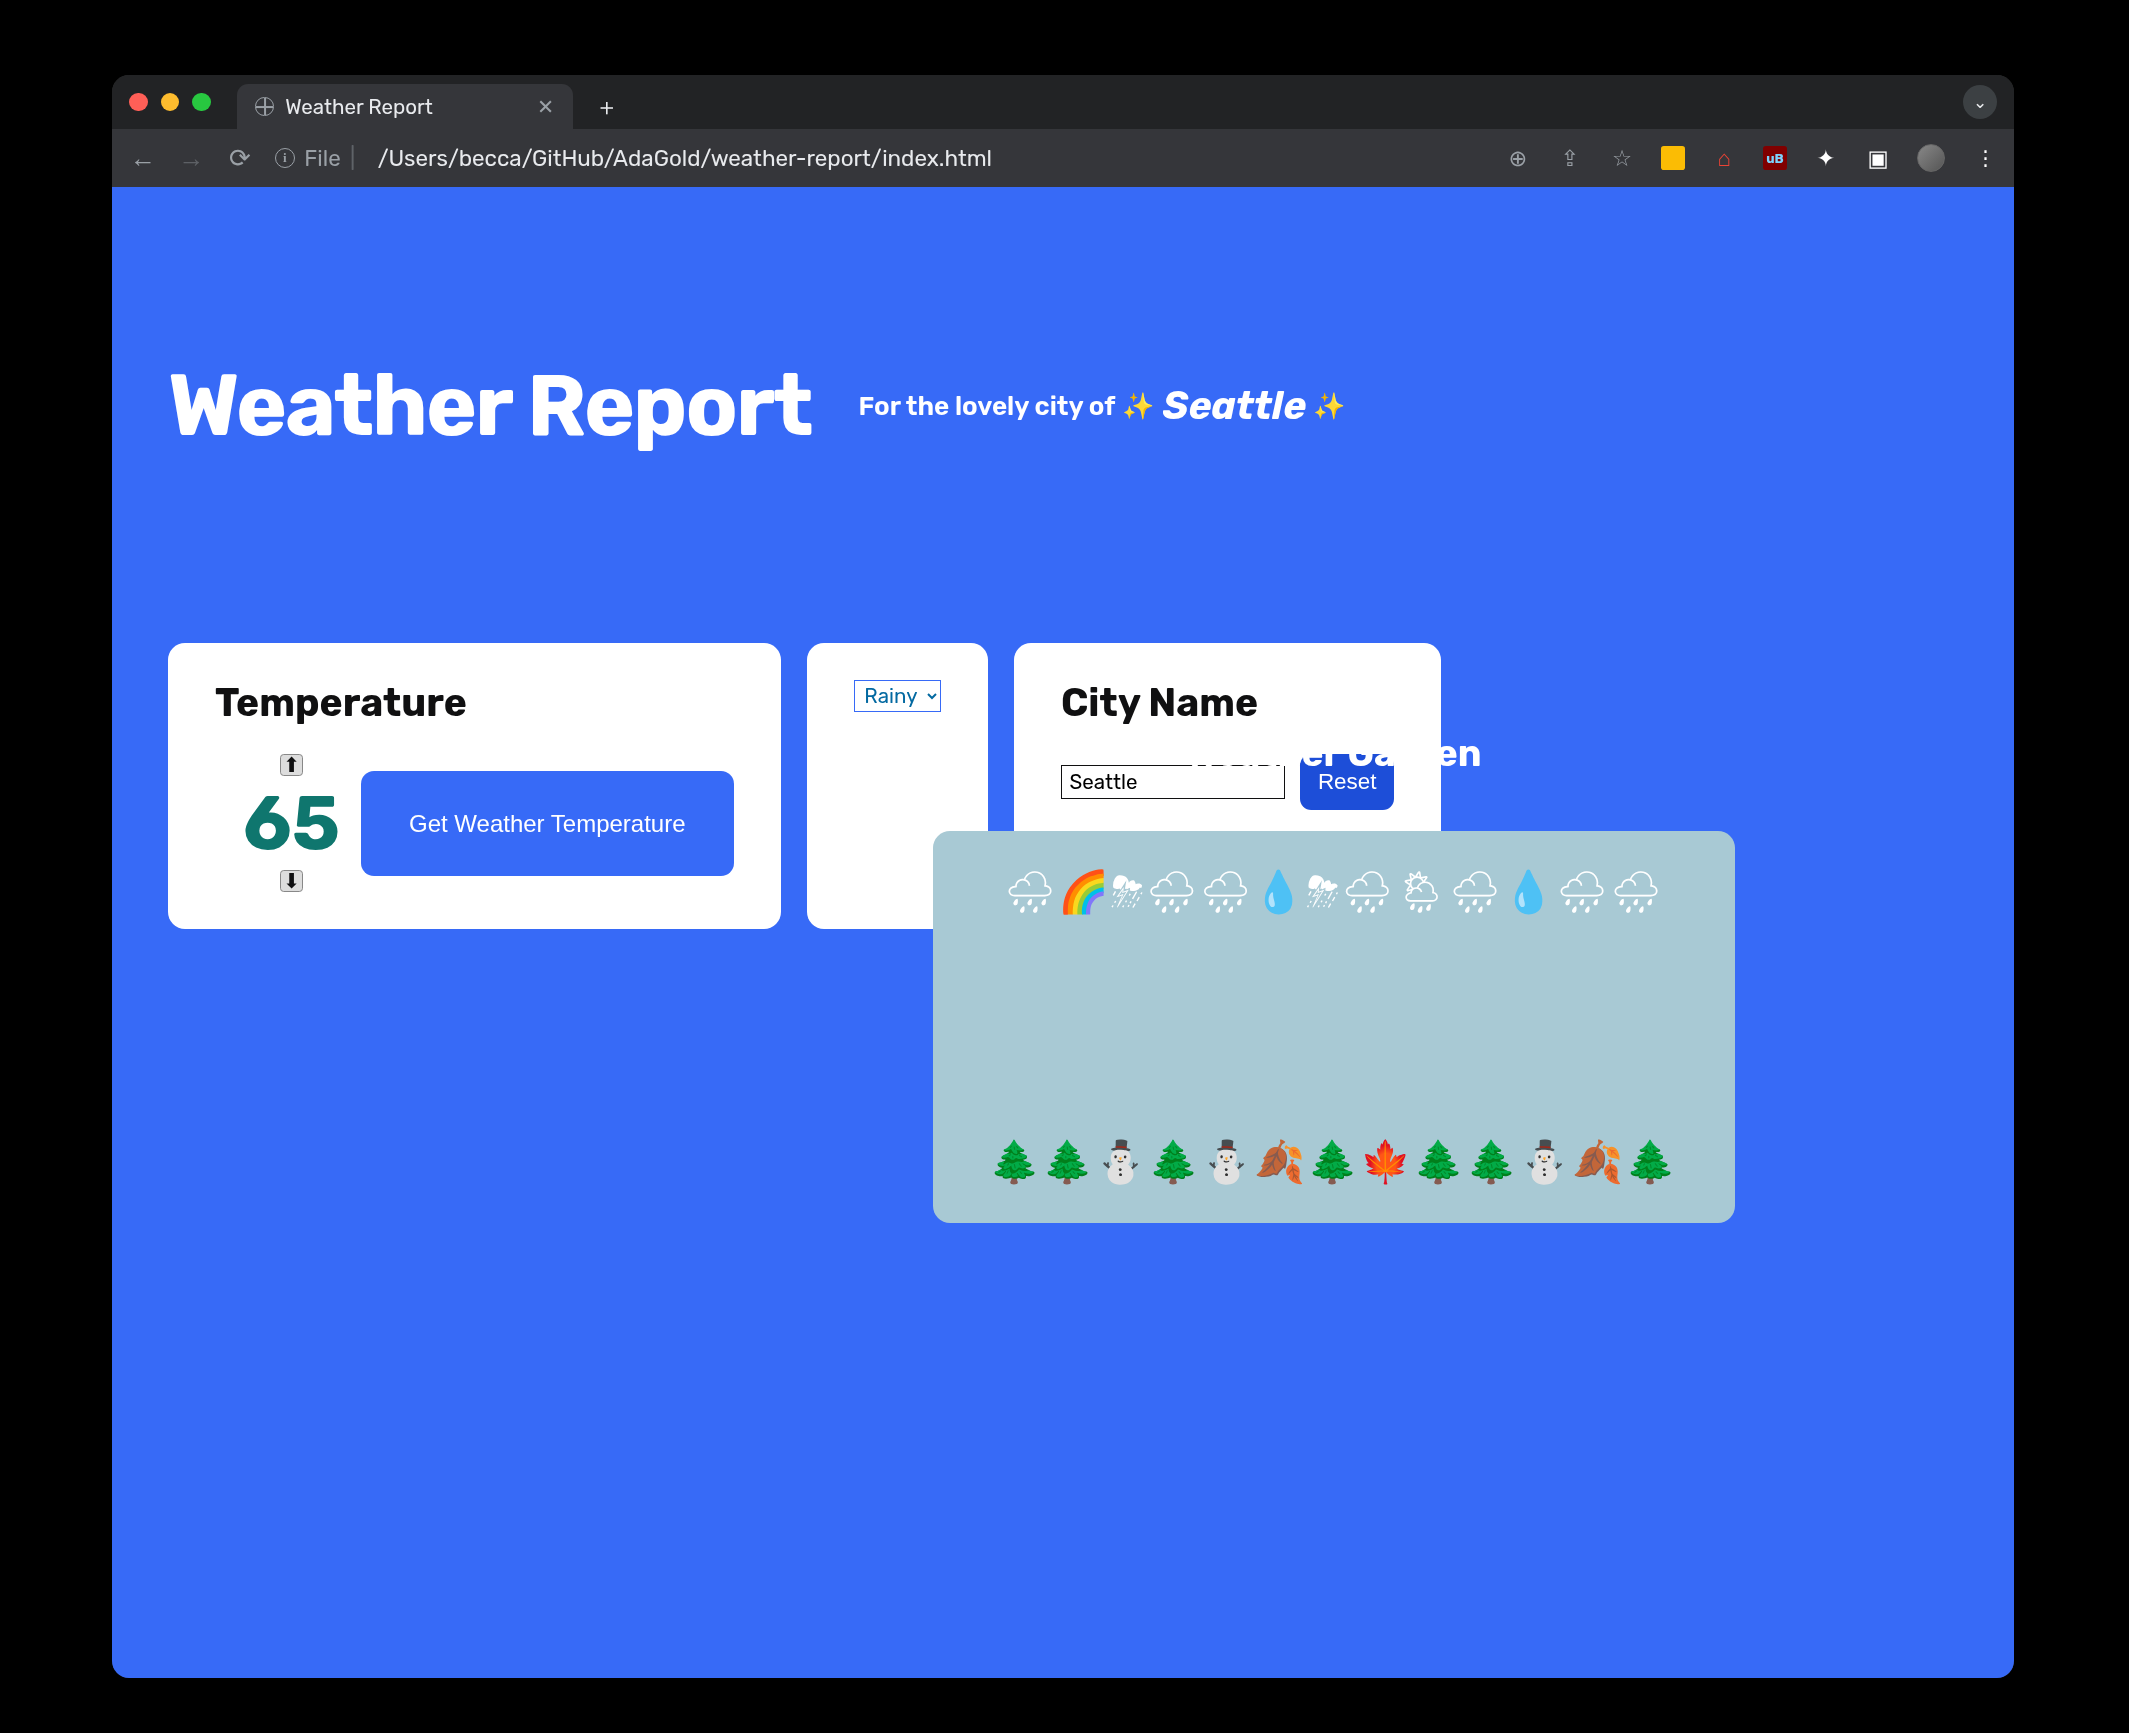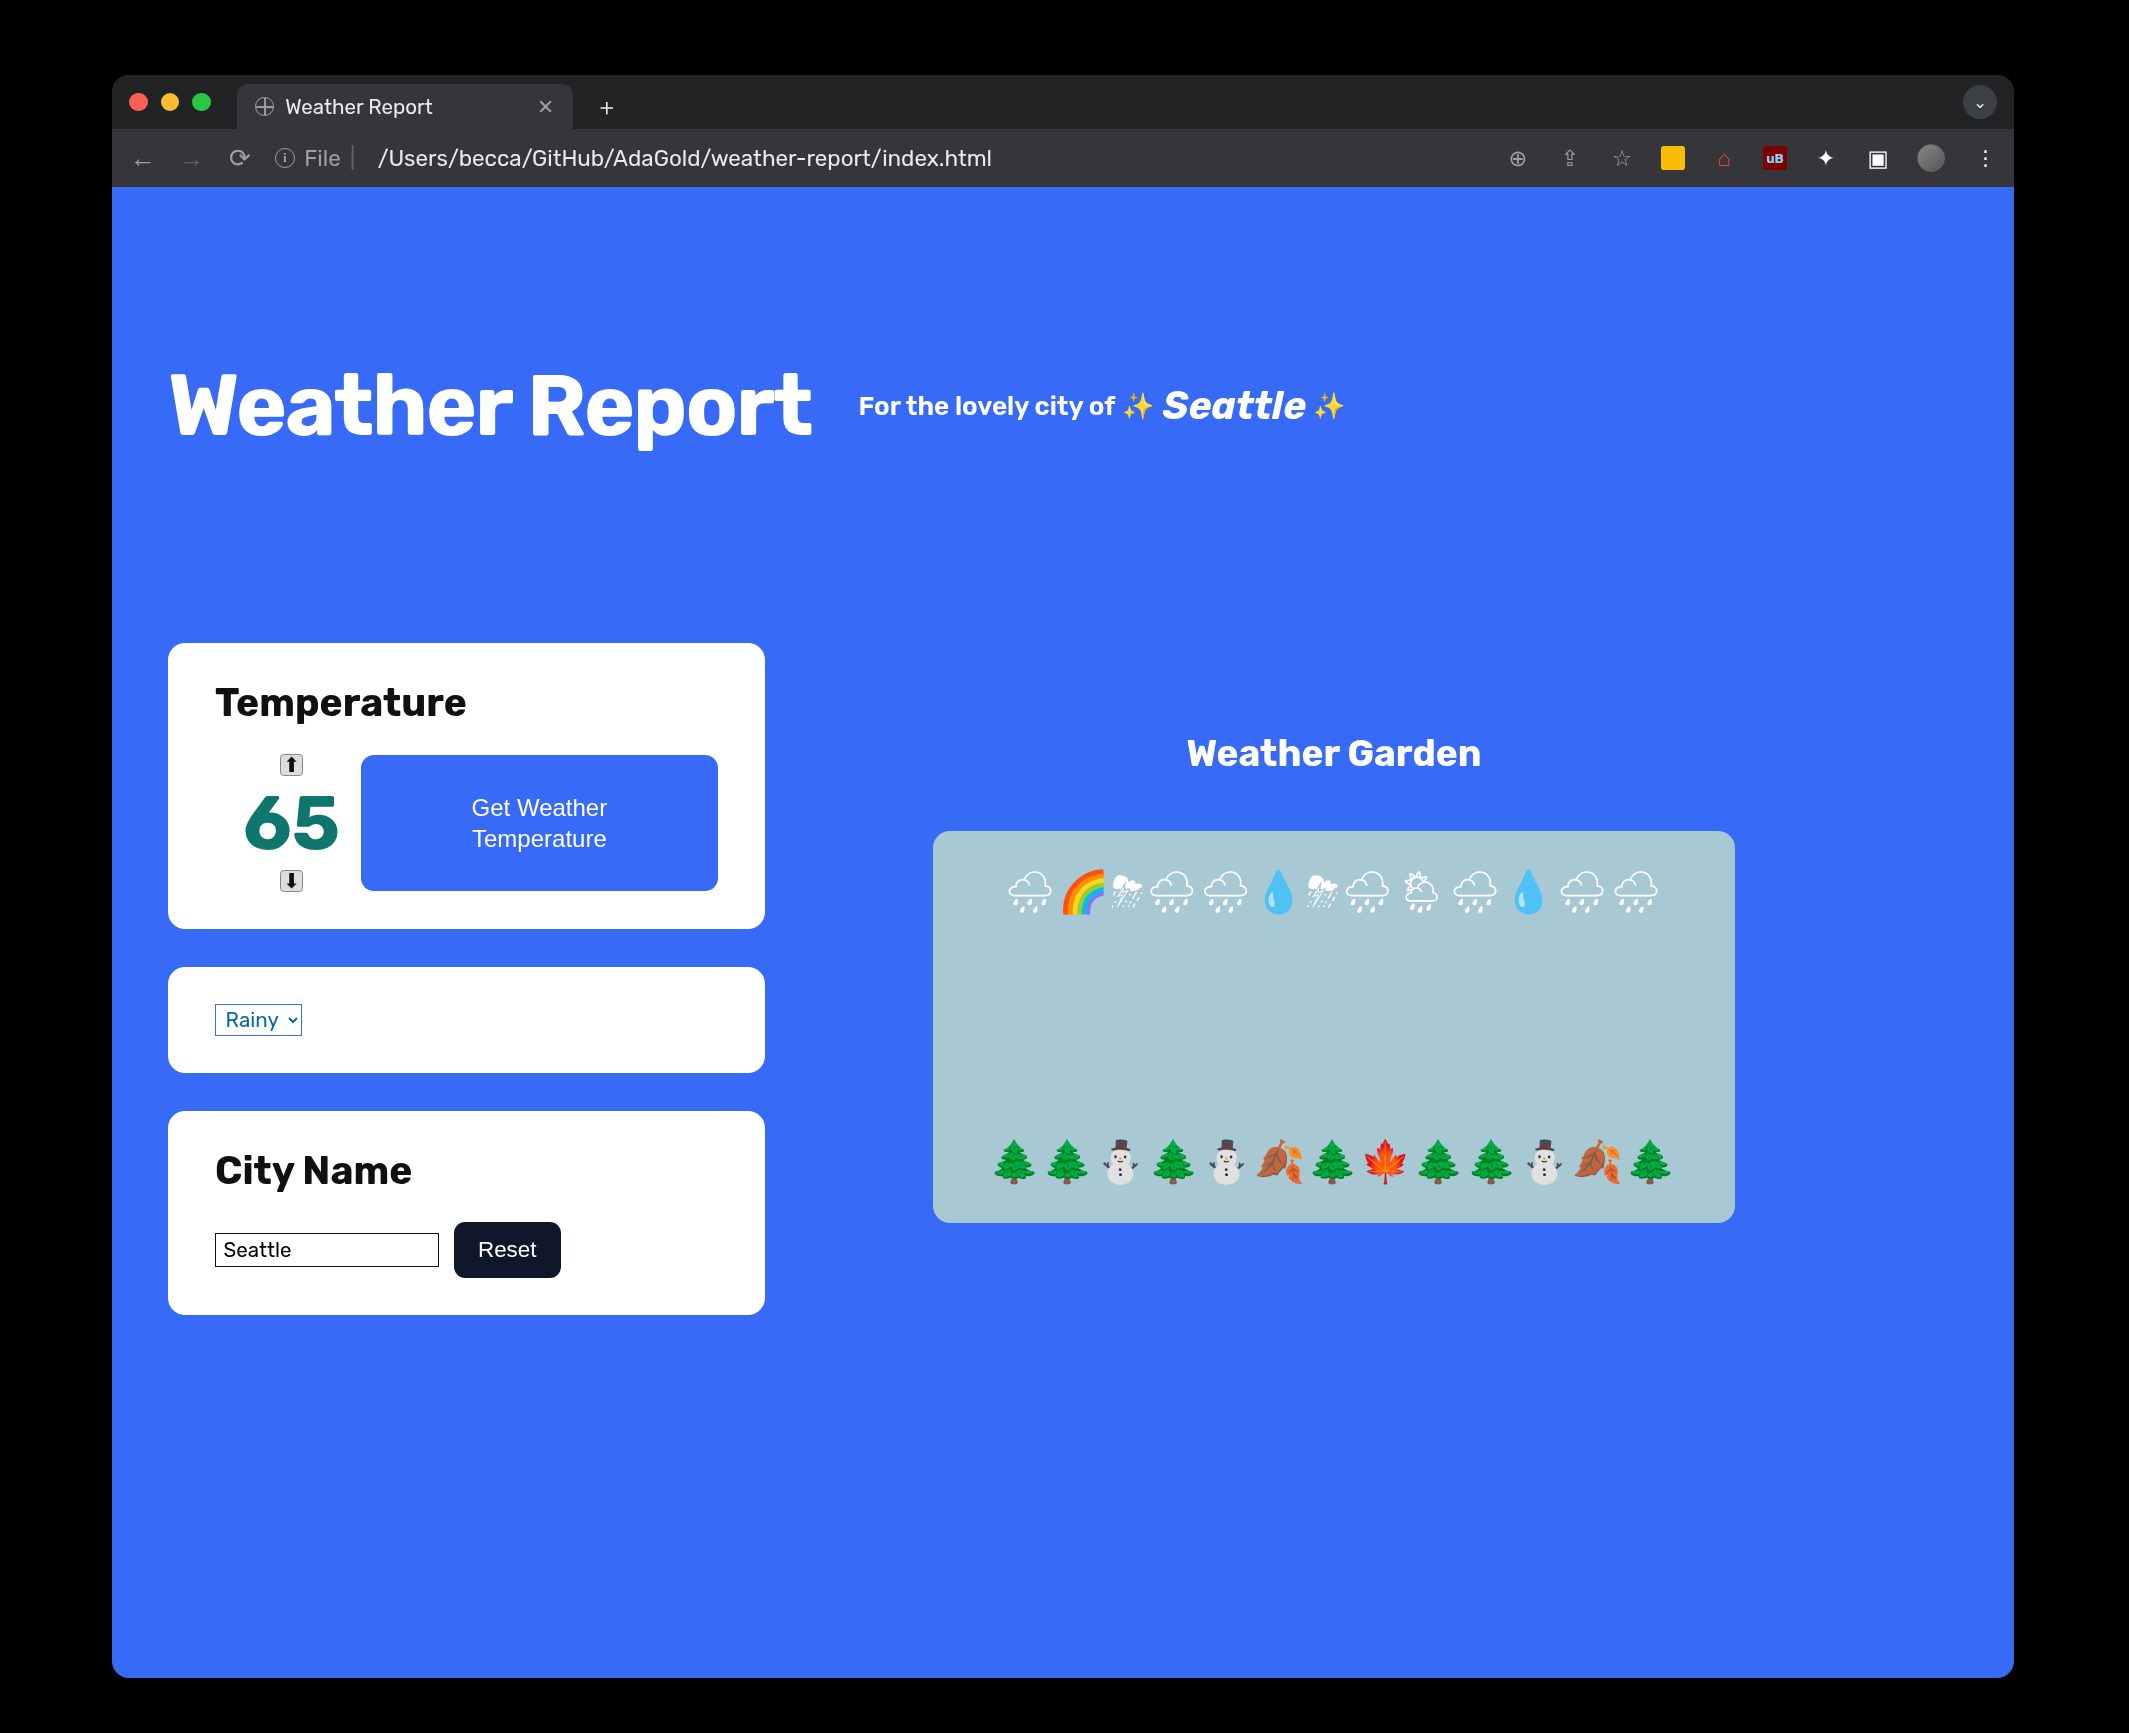--- a/index.html
+++ b/index.html
@@ -82,21 +82,21 @@
     }
     .header h1 {
       font-size: 86px; font-weight: 700; letter-spacing: -1.9px;
     }
     .tagline { font-size: 26px; font-weight: 600; display:flex; align-items:center; gap:7.5px;}
     .cityname { font-style: italic; font-weight: 700; font-size: 39px; }
     .main {
       display: flex; gap: 168px; padding: 149px 56px 0 56px;
       align-items: flex-start;
     }
-    .left { display: flex; flex-direction: column; gap: 38px; width: 597px; }
+    .left { display: flex; flex-direction: row; gap: 26px; width: 597px; }
     .card {
       background: #fff; color: #101011;
       border-radius: 17px; padding: 37px 47px;
     }
     .card h2 { font-size: 39px; font-weight: 700; margin-bottom: 28px; }
     .temp-row { display: flex; align-items: center; gap: 11.2px; }
     .temp-col { display:flex; flex-direction:column; align-items:center; gap:5.6px; margin-left:28px;}
     .arrow { font-size: 20.5px; line-height:1; padding:0; border:0.9px solid #888; background:#ddd; border-radius:3.7px; width:22.4px; height:22.4px; display:flex; align-items:center; justify-content:center;}
     .temp-value { font-size: 75px; font-weight: 700; color: #0f766e; line-height:1; margin:3.7px 0;}
     .realtime-btn {
@@ -107,22 +107,22 @@
     .sky-select {
       border: 1.9px solid #376af7; padding: 1.9px 5.6px; font-size: 20.5px;
       background:#fff; color:#0369a1; font-family:inherit;
     }
     .city-row { display:flex; align-items:center; gap:15px; }
     .city-input {
       border: 1.4px solid #101011; padding: 3.7px 7.5px; font-size: 20.5px;
       width: 224px; font-family: inherit;
     }
     .reset-btn {
-      background: #0f172a; color:#fff; border:none; border-radius: 11.2px;
-      padding: 15px 24px; font-size: 22.4px; font-weight: 500; cursor:pointer;
+      background: #1d4ed8; color:#fff; border:none; border-radius: 11.2px;
+      padding: 15px 18px; font-size: 22.4px; font-weight: 500; cursor:pointer;
     }
     .right { display:flex; flex-direction:column; align-items:center; gap: 56px; margin-top: 88px;}
     .garden-title { font-size: 37px; font-weight: 700; color:#fff; }
     .garden {
       background: #a8c9d4; border-radius: 17px;
       width: 802px; height: 392px;
       display: flex; flex-direction: column; justify-content: space-between;
       padding: 37px 28px; font-size: 41px; letter-spacing: 1.9px;
       text-align:center;
     }

